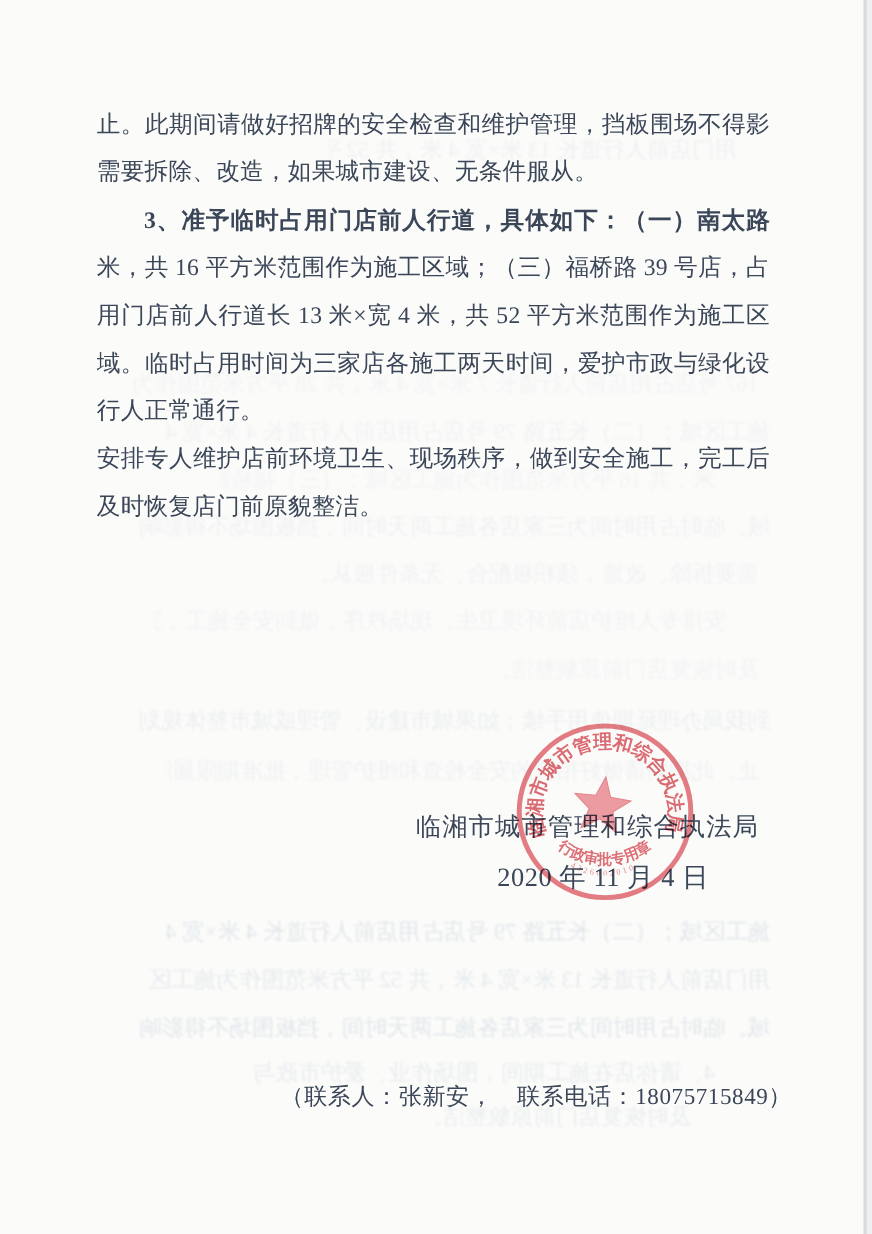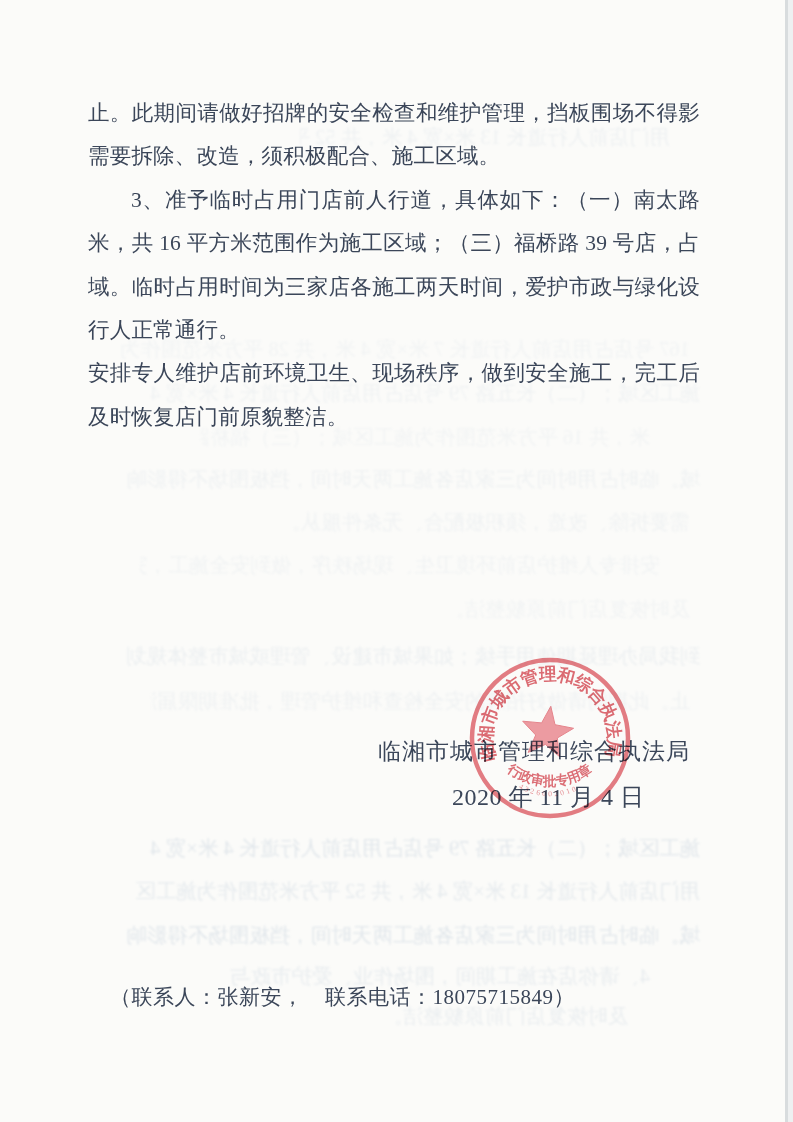--- a/index.html
+++ b/index.html
@@ -7,26 +7,26 @@
     position:relative;width:793px;height:1122px;background:#fbfbf9;overflow:hidden;
     font-family:"Liberation Serif","DejaVu Serif",serif;color:#3b4659;
   }
   
   .doc{position:absolute;left:88px;top:92px;width:612px;}
   .line{
     font-size:21.5px;line-height:43.4px;height:43.4px;letter-spacing:.2px;
     text-align:justify;text-align-last:justify;overflow:hidden;white-space:normal;
   }
   .line.end{text-align-last:left;}
-  .line.indent{padding-left:43px;}
+  .line.indent{padding-left:43px;font-weight:bold;}
   
   .sig-agency{position:absolute;left:378px;top:736px;font-size:23px;letter-spacing:1px;white-space:nowrap;}
   .sig-date{position:absolute;left:452px;top:781px;font-size:24px;letter-spacing:.5px;white-space:nowrap;}
   
-  .contact{position:absolute;left:110px;top:983px;width:610px;text-align:left;font-size:21px;letter-spacing:.5px;white-space:nowrap;}
+  .contact{position:absolute;left:110px;top:983px;width:610px;text-align:right;font-size:21px;letter-spacing:.5px;white-space:nowrap;}
   
   .ghost{
     position:absolute;height:27px;line-height:27px;font-size:20.5px;color:#9fb3c8;
     transform:scaleX(-1);filter:blur(1.1px);white-space:nowrap;overflow:hidden;pointer-events:none;
   }
   
   .seal{position:absolute;left:458px;top:646px;width:184px;height:184px;mix-blend-mode:multiply;opacity:.93;}
   .seal text{font-family:"Liberation Serif","DejaVu Serif",serif;}
   
   .scan-margin{position:absolute;right:0;top:0;width:5px;height:1122px;background:#eef0f1;}
@@ -50,23 +50,24 @@
     <div class="ghost" style="top:688px;left:150px;width:540px;opacity:.13">止。此期间请做好招牌的安全检查和维护管理，批准期限届满请</div>
     <div class="ghost" style="top:835px;left:88px;width:612px;opacity:.28">施工区域；（二）长五路 79 号店占用店前人行道长 4 米×宽 4</div>
     <div class="ghost" style="top:878px;left:88px;width:612px;opacity:.23">用门店前人行道长 13 米×宽 4 米，共 52 平方米范围作为施工区</div>
     <div class="ghost" style="top:922px;left:88px;width:612px;opacity:.28">域。临时占用时间为三家店各施工两天时间，挡板围场不得影响</div>
     <div class="ghost" style="top:963px;left:230px;width:420px;opacity:.20">4、请你店在施工期间，围场作业、爱护市政与绿化设施，</div>
     <div class="ghost" style="top:1003px;left:88px;width:540px;opacity:.18">及时恢复店门前原貌整洁。</div>
   </div>
 
   <main class="doc">
     <div class="line">止。此期间请做好招牌的安全检查和维护管理，挡板围场不得影响</div>
-    <div class="line end">需要拆除、改造，须积极配合、施工区域。</div>
+    <div class="line end">需要拆除、改造，如果城市建设、无条件服从。</div>
     <div class="line indent">3、准予临时占用门店前人行道，具体如下：（一）南太路</div>
     <div class="line">米，共 16 平方米范围作为施工区域；（三）福桥路 39 号店，占</div>
+    <div class="line">用门店前人行道长 13 米×宽 4 米，共 52 平方米范围作为施工区</div>
     <div class="line">域。临时占用时间为三家店各施工两天时间，爱护市政与绿化设施</div>
     <div class="line end">行人正常通行。</div>
     <div class="line">安排专人维护店前环境卫生、现场秩序，做到安全施工，完工后</div>
     <div class="line end">及时恢复店门前原貌整洁。</div>
   </main>
 
   <div class="sig-agency">临湘市城市管理和综合执法局</div>
   <div class="sig-date">2020 年 11 月 4 日</div>
 
   <svg class="seal" viewBox="0 0 184 184" aria-hidden="true">

